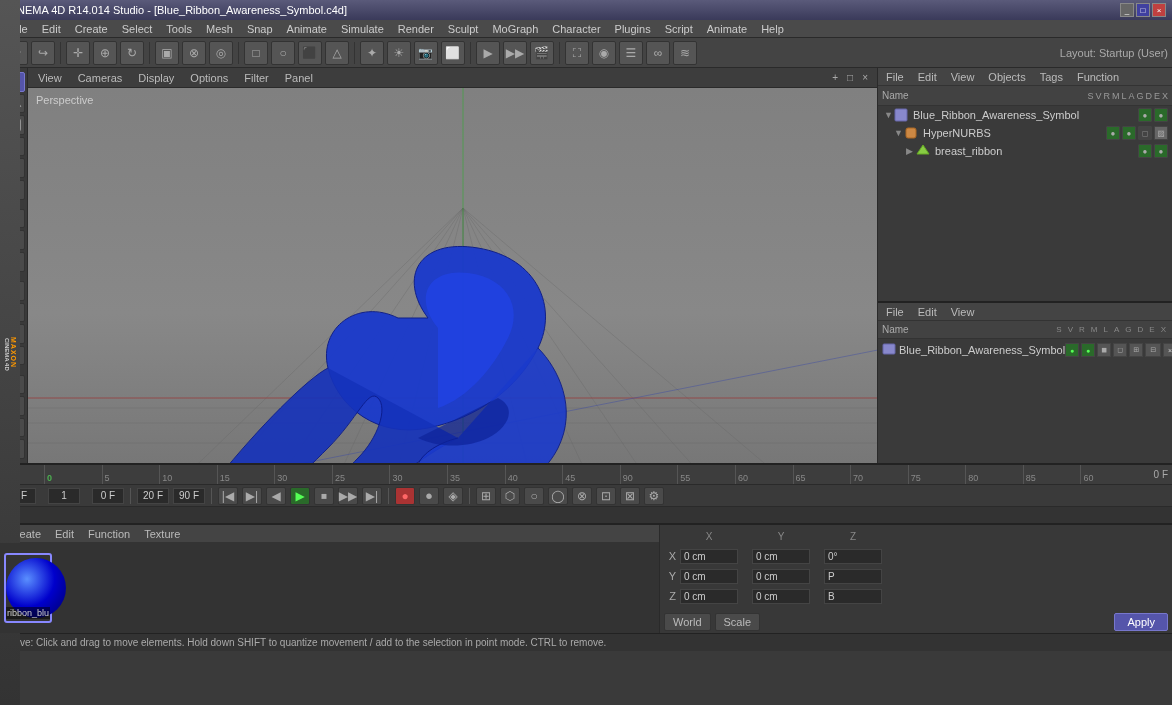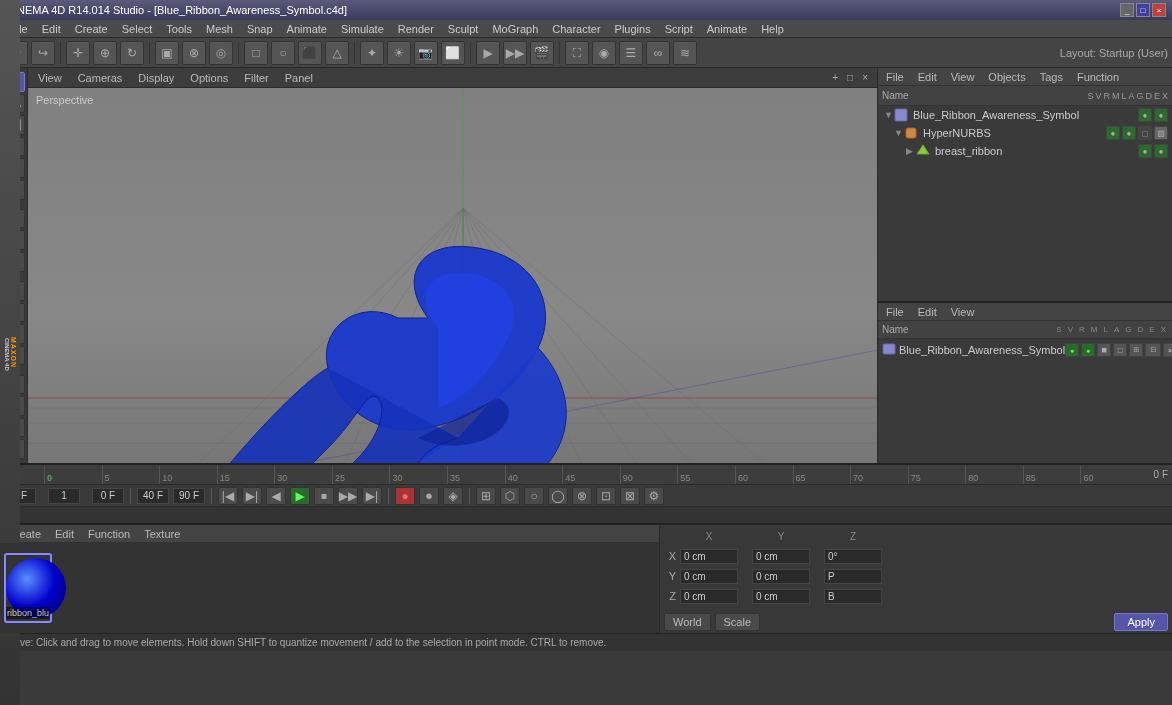--- a/index.html
+++ b/index.html
@@ -845,21 +845,21 @@
 
   <div id="timeline-controls">
 
     <div class="tc-field">0 F</div>
     <div style="width:4px;"></div>
     <div class="tc-field">1</div>
     <div style="width:4px;"></div>
     <div class="tc-field">0 F</div>
     <div class="tc-separator"></div>
 
-    <div class="tc-field">40 F</div>
+    <div class="tc-field">20 F</div>
     <div class="tc-field">90 F</div>
 
     <div class="tc-separator"></div>
 
     <div class="tc-btn">|◀</div>
     <div class="tc-btn">▶|</div>
     <div class="tc-btn">◀</div>
     <div class="tc-btn play">▶</div>
     <div class="tc-btn">⏹</div>
     <div class="tc-btn">▶▶</div>

